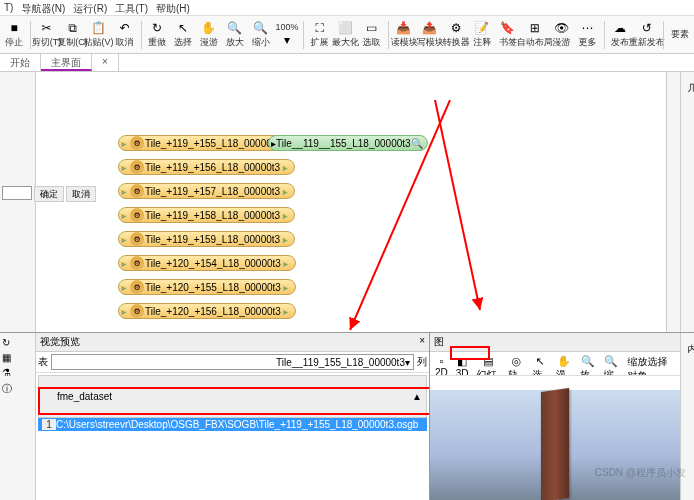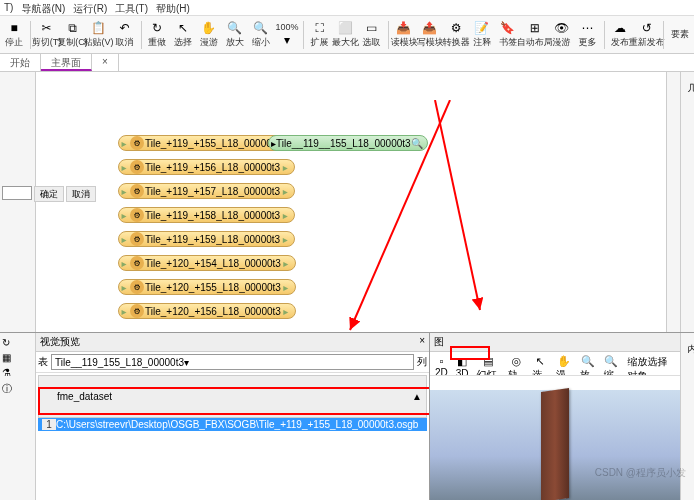--- a/index.html
+++ b/index.html
@@ -21,21 +21,21 @@
 .node .gear{width:14px;height:14px;background:#e8b04f;border-radius:50%;margin:1px;display:flex;align-items:center;justify-content:center;font-size:8px}
 .node .arrow{width:10px;text-align:center;color:#8a6}
 .node2{position:absolute;display:flex;align-items:center;background:linear-gradient(#d4f0d4,#a8dca8);border:1px solid #7bb87b;border-radius:9px;height:16px;font-size:8px;padding:0 2px}
 .node2 .mag{width:14px;height:14px;color:#2a6;font-size:10px;display:flex;align-items:center;justify-content:center}
 .rightpanel{width:14px;background:#f5f5f5;border-left:1px solid #ccc}
 .farR{width:14px;background:#f5f5f5;border-left:1px solid #ccc}
 .bottom{display:flex;height:168px;border-top:1px solid #999}
 .browser{flex:1;background:#fff;border-right:1px solid #999;display:flex;flex-direction:column}
 .browser-hdr{background:#eee;padding:2px 4px;border-bottom:1px solid #ccc;display:flex;justify-content:space-between}
 .browser-tools{display:flex;gap:3px;padding:2px;border-bottom:1px solid #ddd;align-items:center}
-.combo{flex:1;border:1px solid #999;height:16px;padding:0 3px;font-size:9px;background:#fff;display:flex;align-items:center;justify-content:flex-start}
+.combo{flex:1;border:1px solid #999;height:16px;padding:0 3px;font-size:9px;background:#fff;display:flex;align-items:center;justify-content:flex-end}
 .grid{flex:1;overflow:hidden;padding:2px}
 .gridhdr{background:#eee;border:1px solid #ccc;padding:15px 4px;font-size:9px;display:flex}
 .gridrow{background:#3399ff;color:#fff;padding:1px 4px;font-size:8px;display:flex}
 .redbox{border:2px solid red;position:absolute}
 .preview{width:250px;background:#fff;display:flex;flex-direction:column}
 .preview-hdr{background:#eee;padding:2px 4px;border-bottom:1px solid #ccc}
 .preview-tools{display:flex;gap:2px;padding:2px;border-bottom:1px solid #ddd;flex-wrap:nowrap;overflow:hidden}
 .ptbtn{display:flex;flex-direction:column;align-items:center;padding:1px 3px;font-size:8px}
 .ptbtn .ico{font-size:11px}
 .view3d{flex:1;background:linear-gradient(#cde 0%,#abd 60%,#789 100%);position:relative;display:flex;align-items:center;justify-content:center}

